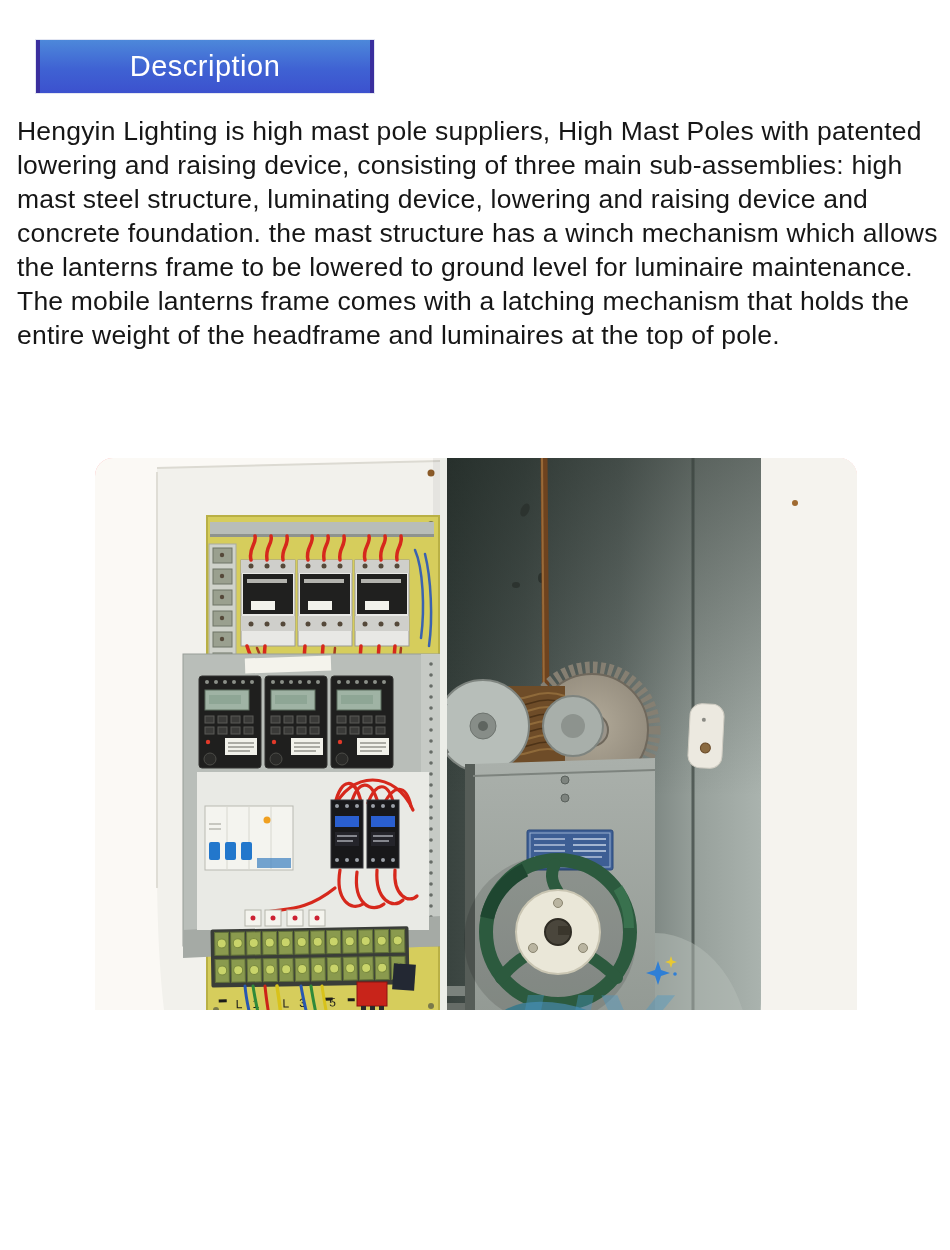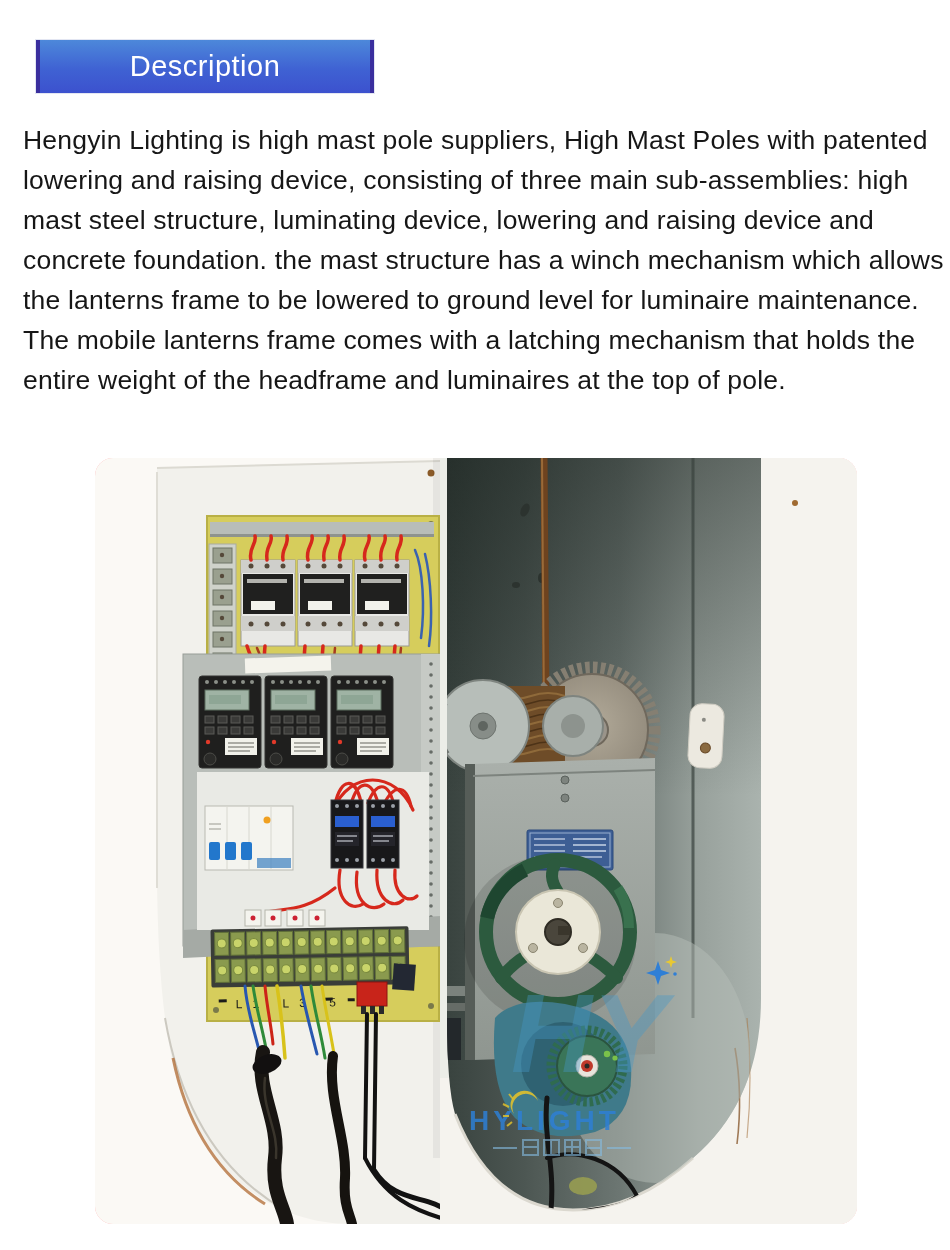--- a/index.html
+++ b/index.html
@@ -1,25 +1,25 @@
 <!DOCTYPE html>
 <html><head>
 <meta charset="utf-8">
 <style>
   html,body{margin:0;padding:0;background:#ffffff;}
-  .page{position:relative;width:950px;height:1250px;background:#ffffff;overflow:hidden;
+  .page{position:relative;width:950px;height:1010px;background:#ffffff;overflow:hidden;
         font-family:"Liberation Sans",sans-serif;}
   .desc-btn{position:absolute;left:36px;top:40px;width:330px;height:53px;
         background:linear-gradient(180deg,#4d88da 0%,#3f62d3 55%,#3c51ce 100%);
         border-left:4px solid #3a2f9e;border-right:4px solid #3a2f9e;
         box-shadow:0 0 0 1px #e3e6f2;
         display:flex;align-items:center;justify-content:center;}
   .desc-btn span{color:#ffffff;font-size:29px;letter-spacing:.5px;}
-  .desc-text{position:absolute;left:15px;top:112px;width:927px;margin:8px;
-        font-size:26.5px;line-height:40px;color:#161616;letter-spacing:.2px;}
+  .desc-text{position:absolute;left:15px;top:112px;width:927px;margin:2px;
+        font-size:26.5px;line-height:34px;color:#161616;letter-spacing:.2px;}
   .photo{position:absolute;left:95px;top:458px;width:762px;height:766px;
         border-radius:18px;overflow:hidden;background:#fca5a5;}
   svg{display:block;}
 </style>
 </head>
 <body>
 
 <div class="page">
 
   <div class="desc-btn">

